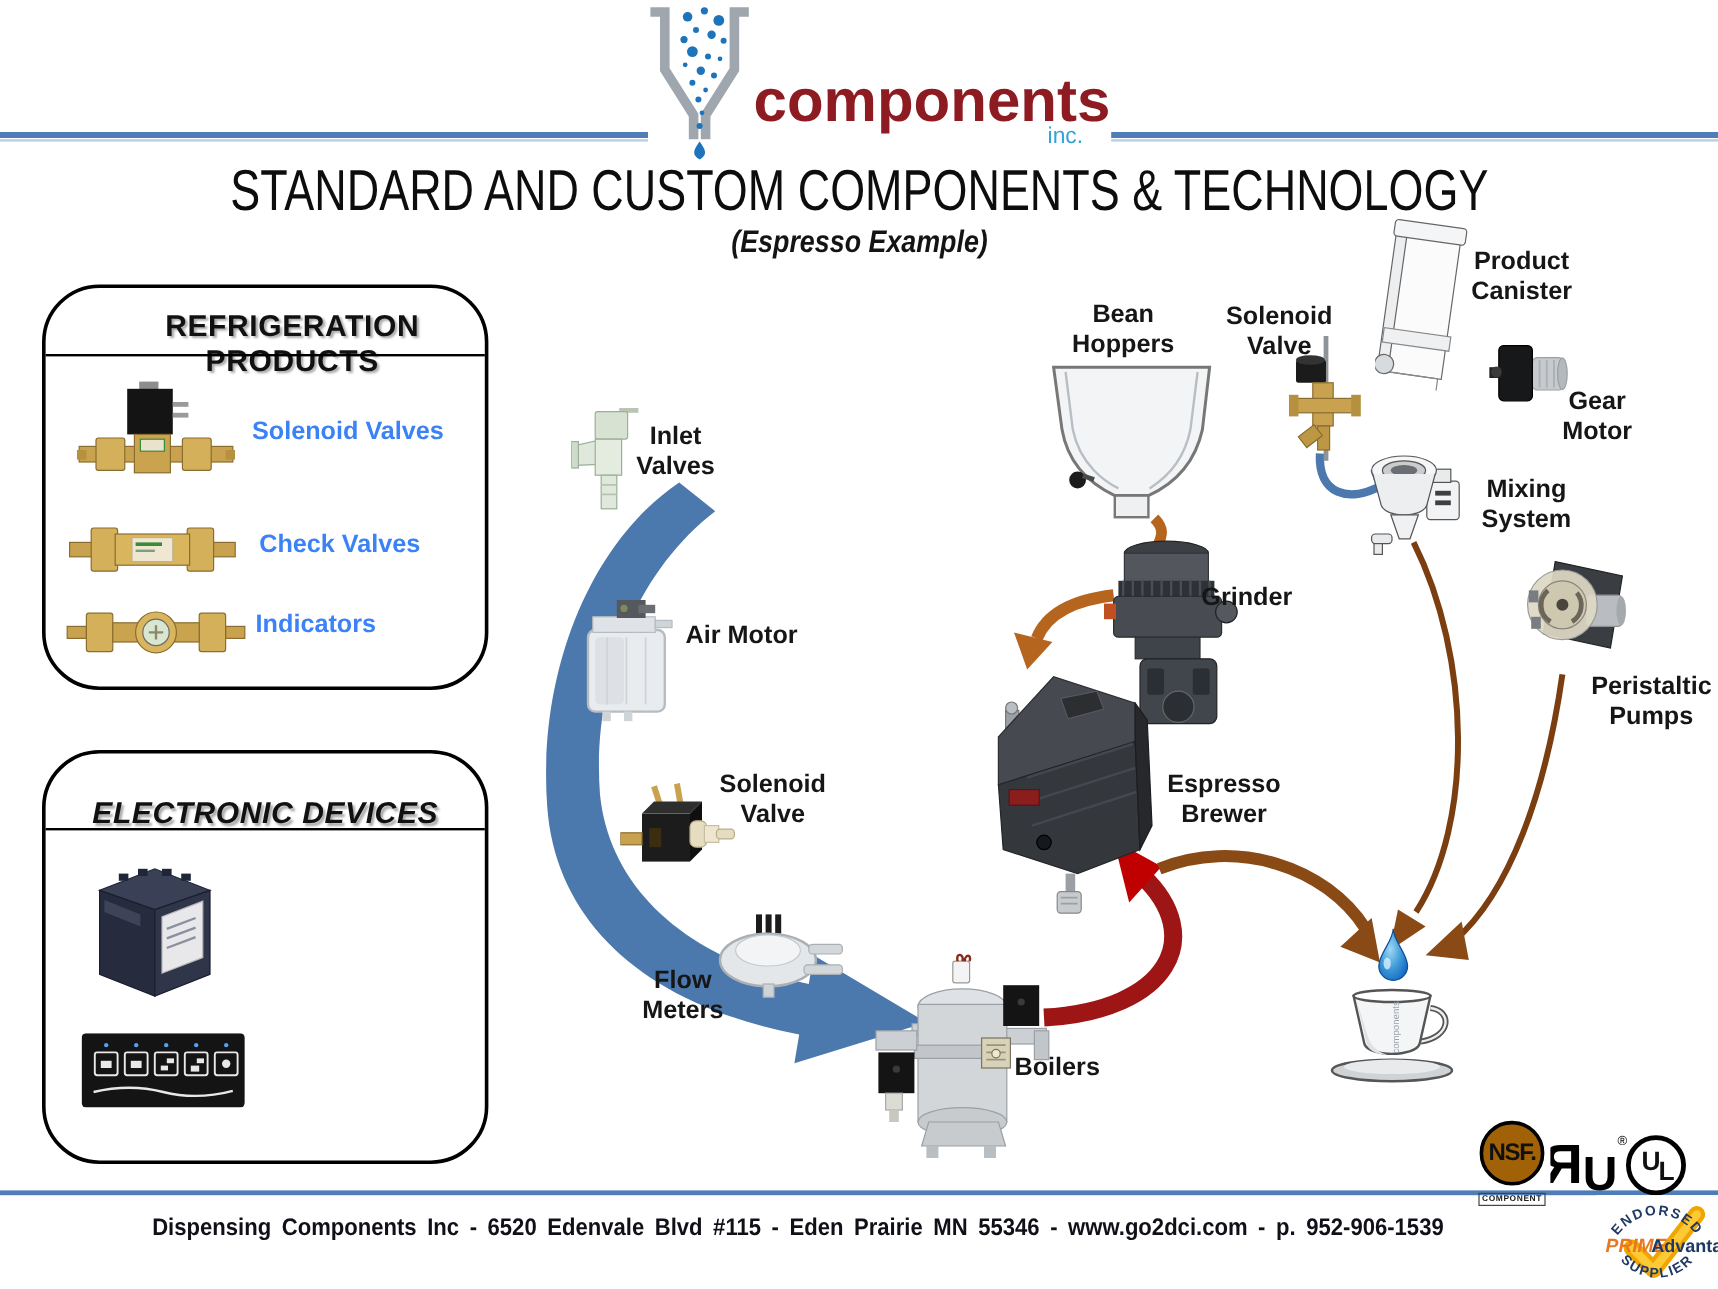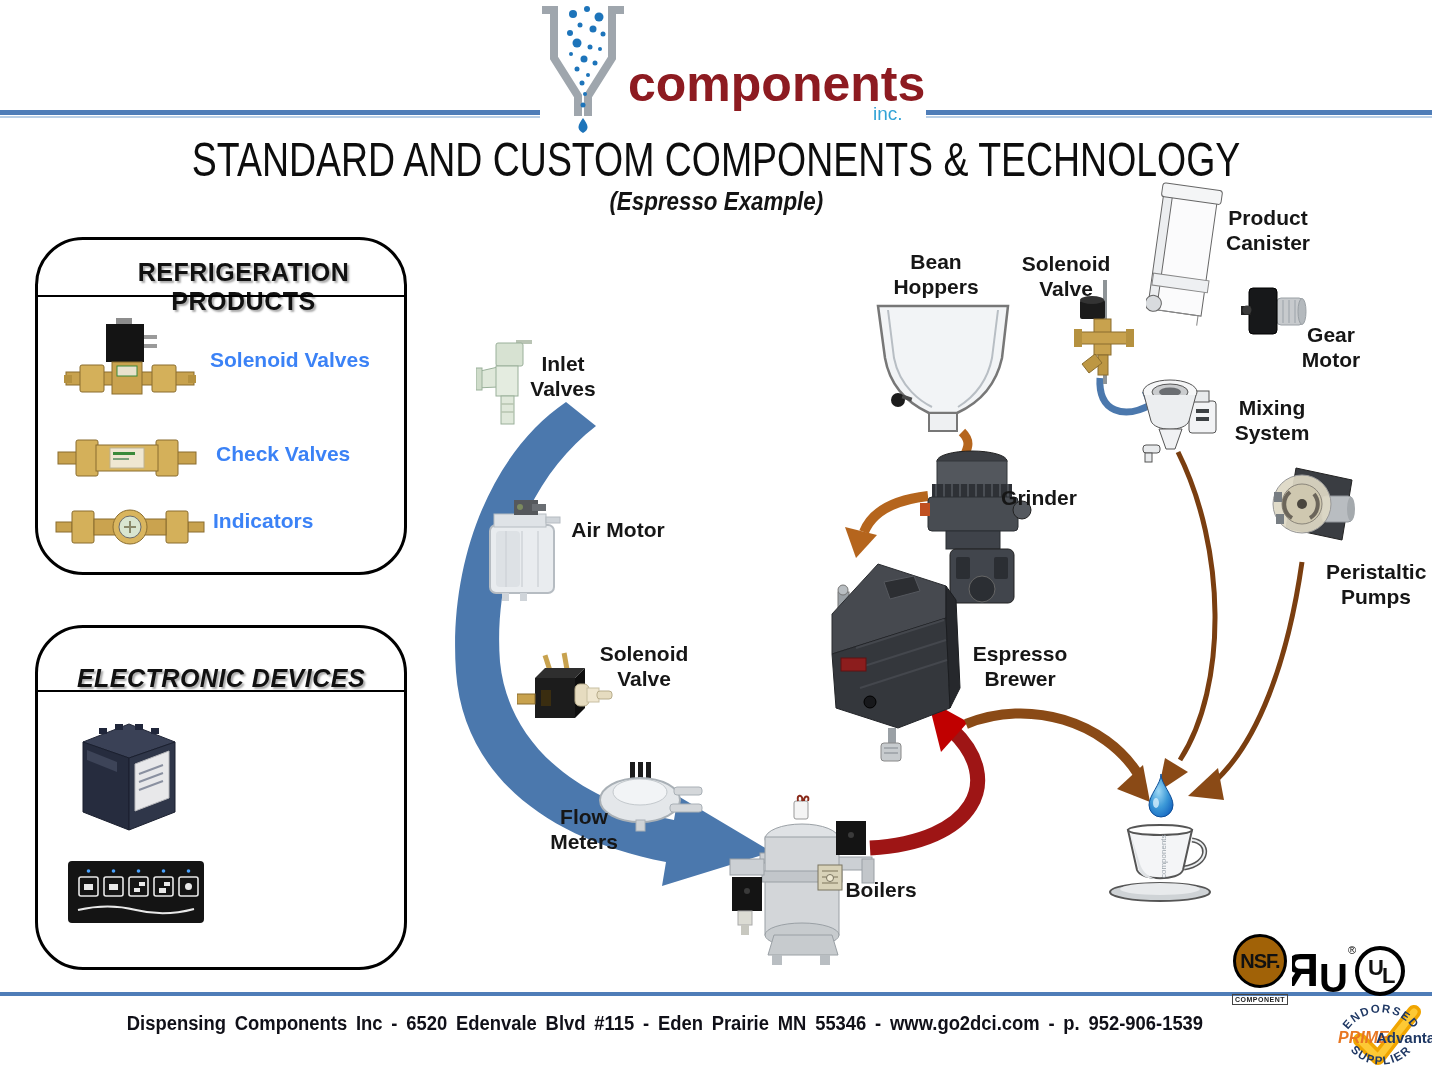--- a/index.html
+++ b/index.html
@@ -246,21 +246,21 @@
   <svg class="icon-abs" style="left:596px;top:760px;" width="108" height="74" viewBox="0 0 108 74">
     <rect x="34" y="2" width="5" height="16" fill="#1c1c1c"></rect>
       <rect x="42" y="2" width="5" height="16" fill="#1c1c1c"></rect>
       <rect x="50" y="2" width="5" height="16" fill="#1c1c1c"></rect>
     <ellipse cx="44" cy="40" rx="40" ry="22" fill="#e4e7ea" stroke="#a9b0b6" stroke-width="2"></ellipse>
     <ellipse cx="44" cy="32" rx="27" ry="13" fill="#f2f4f6" stroke="#c4c9cd"></ellipse>
     <rect x="78" y="27" width="28" height="8" rx="3" fill="#d4d7da" stroke="#a9b0b6"></rect>
     <rect x="74" y="44" width="32" height="8" rx="3" fill="#d4d7da" stroke="#a9b0b6"></rect>
     <rect x="40" y="60" width="9" height="11" fill="#cfd3d6" stroke="#a9b0b6"></rect>
   </svg>
-  <div class="lbl" style="left:528px;top:805px;width:82px;margin-left:15px;">Flow Meters</div>
+  <div class="lbl" style="left:528px;top:805px;width:82px;">Flow Meters</div>
 
   <svg class="icon-abs" style="left:724px;top:793px;" width="152" height="178" viewBox="0 0 152 178">
     <rect x="70" y="8" width="14" height="18" rx="2" fill="#f4f4f4" stroke="#999"></rect>
     <path d="M74 8 C72 0 80 2 78 8 M80 8 C80 2 86 2 84 8" stroke="#8a2a1a" stroke-width="2" fill="none"></path>
     <rect x="36" y="60" width="34" height="10" fill="#ccd0d4" stroke="#9aa0a5"></rect>
     <rect x="112" y="64" width="36 " height="13" fill="#ccd0d4" stroke="#9aa0a5"></rect>
     <rect x="138" y="66" width="12" height="24" fill="#c2c6ca" stroke="#9aa0a5"></rect>
     <ellipse cx="78" cy="46" rx="37" ry="15" fill="#dfe2e5" stroke="#9aa0a5"></ellipse>
     <rect x="41" y="44" width="74" height="98" fill="#d3d6d9" stroke="#9aa0a5"></rect>
     <ellipse cx="78" cy="142" rx="37" ry="12" fill="#c7cbce" stroke="#9aa0a5"></ellipse>

